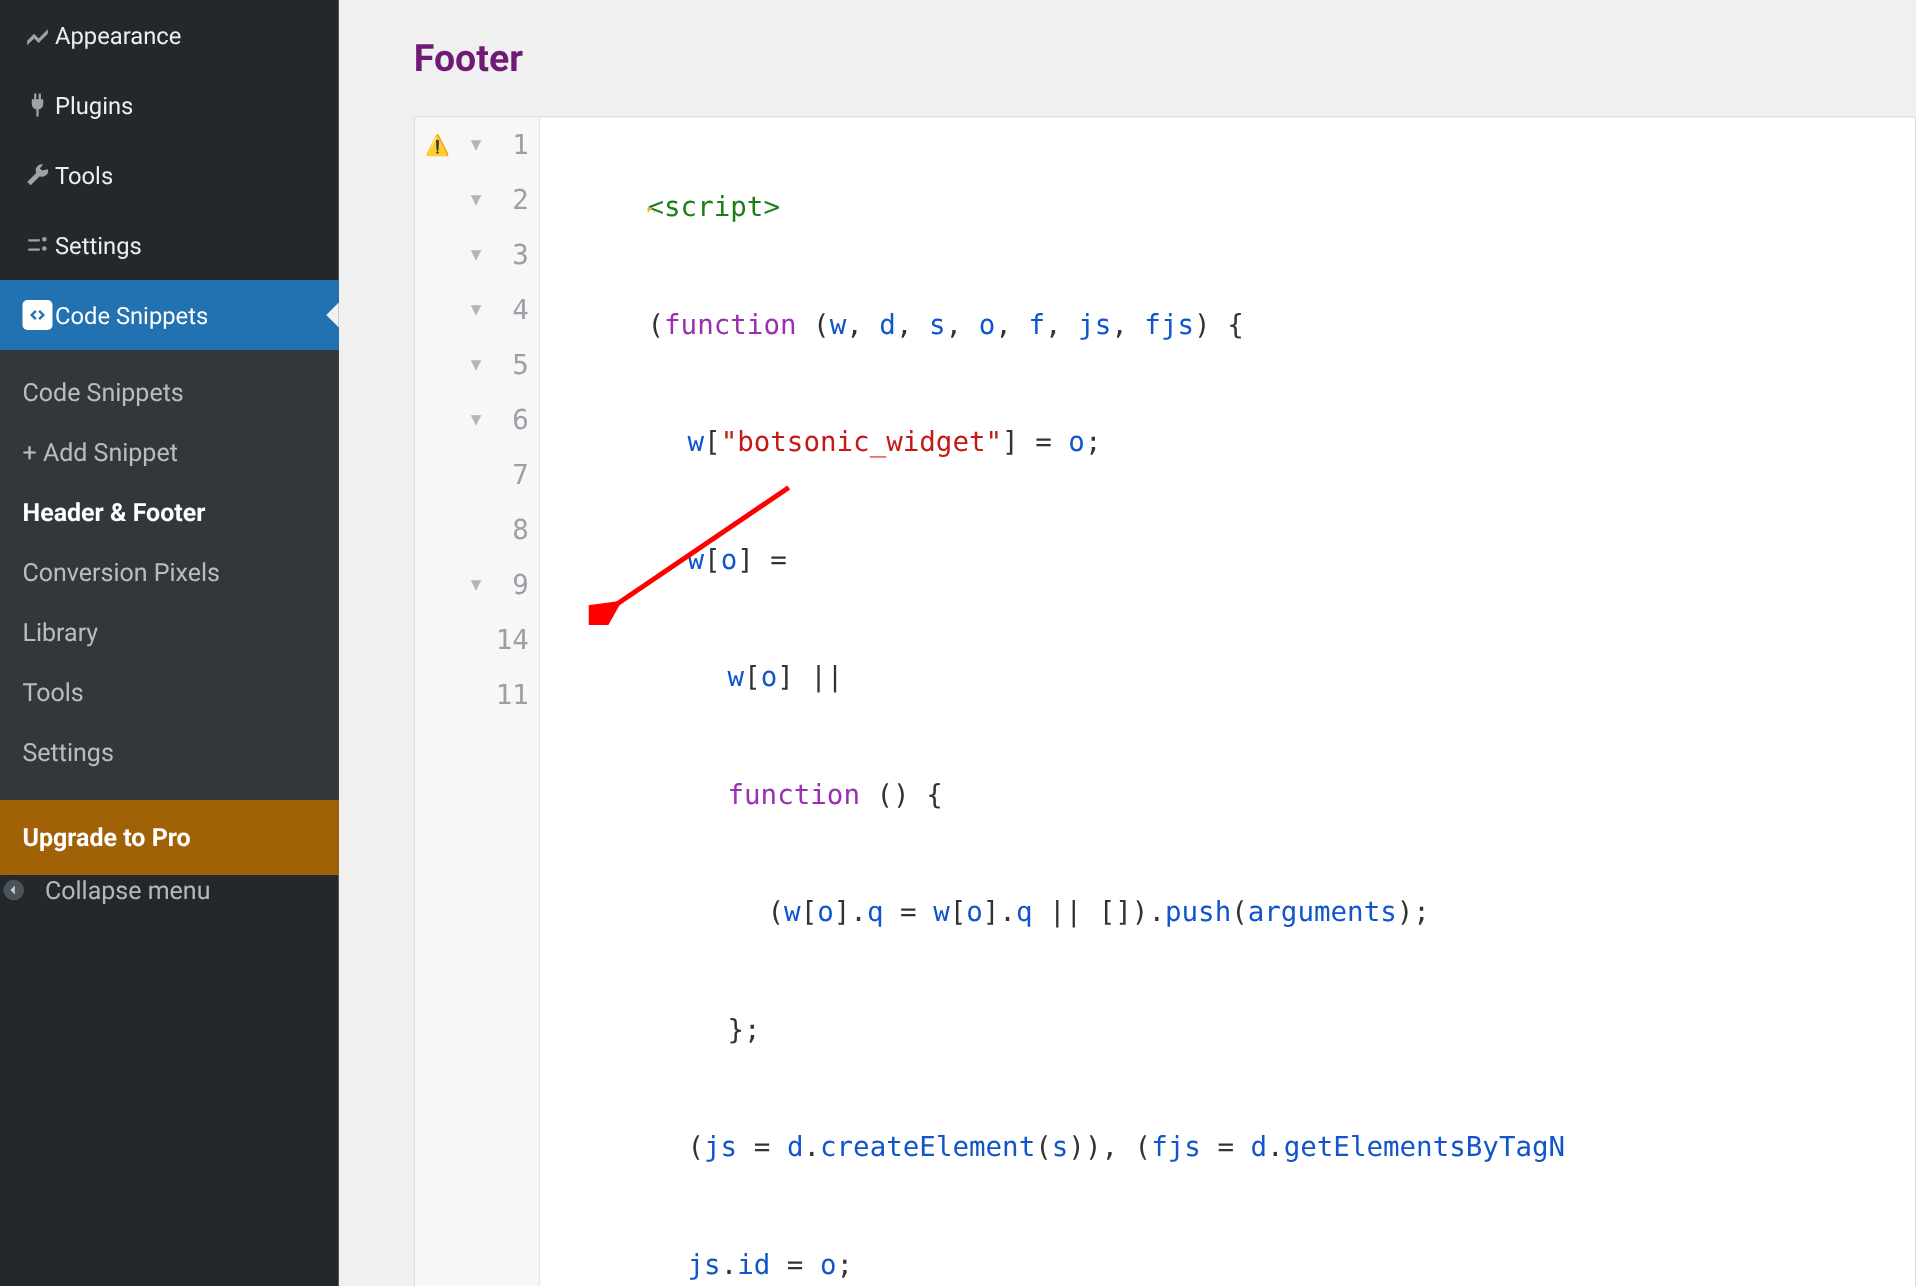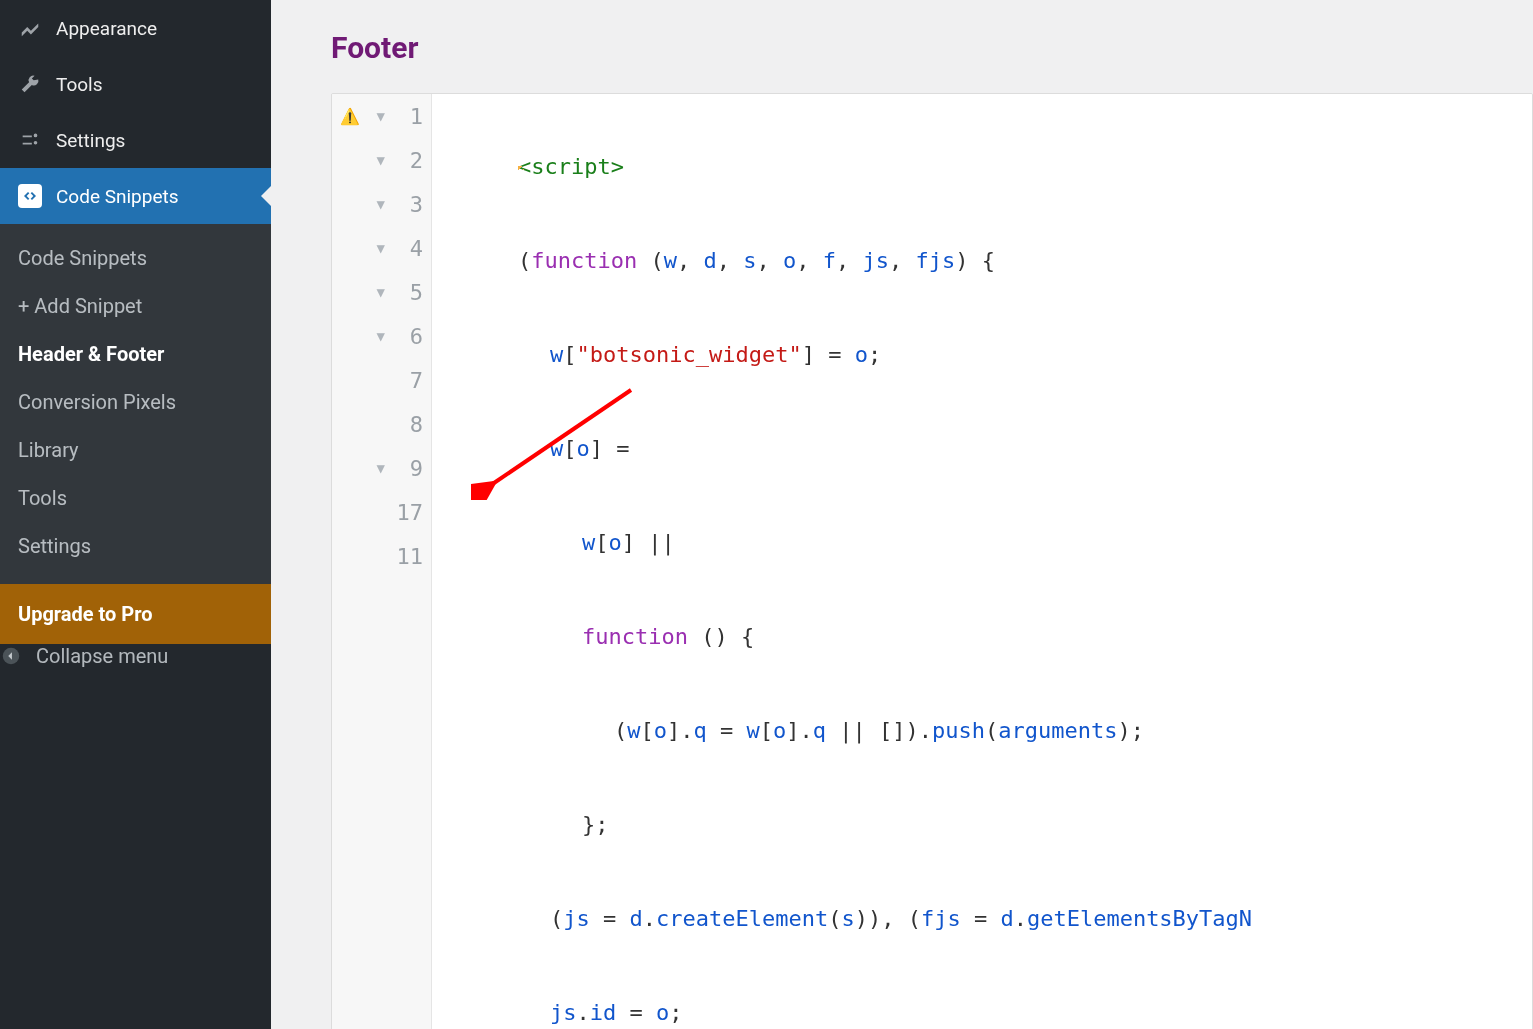--- a/index.html
+++ b/index.html
@@ -1,21 +1,21 @@
 <!DOCTYPE html>
 <html><head>
 <meta charset="utf-8">
 <style>
   * { margin: 0; padding: 0; box-sizing: border-box; }
   html, body { height: 100%; font-family: -apple-system, BlinkMacSystemFont, "Segoe UI", Roboto, sans-serif; background: #f0f0f1; }
   .app { display: flex; min-height: 100vh; }
 
   
   .sidebar { width: 271px; background: #23282d; color: #eee; display: flex; flex-direction: column; font-size: 19px; }
-  .menu-item { display: flex; align-items: center; gap: 14px; padding: 16px 18px; color: #eee; cursor: pointer; }
+  .menu-item { display: flex; align-items: center; gap: 2px; padding: 16px 18px; color: #eee; cursor: pointer; }
   .menu-item .mi-label { color: #eee; }
   .menu-item .mi-icon { width: 24px; height: 24px; display: inline-flex; align-items: center; justify-content: center; color: rgba(240,245,250,.6); }
   .menu-item.active { background: #2271b1; color: #fff; position: relative; }
   .menu-item.active .mi-label { color: #fff; }
   .menu-item.active .mi-icon { color: #fff; }
   .menu-item.active::after {
     content: ""; position: absolute; right: -0px; top: 50%; transform: translateY(-50%);
     border: 10px solid transparent; border-right-color: #f0f0f1;
   }
   .cs-icon-box { width: 24px; height: 24px; border-radius: 4px; background: #fff; display: inline-flex; align-items: center; justify-content: center; }
@@ -66,20 +66,28 @@
 
     <div class="menu-item">
       <span class="mi-icon">
         <svg viewBox="0 0 24 24" width="22" height="22" fill="currentColor">
             <path d="M3 17l6-6 4 4 8-8v4l-8 8-4-4-6 6z"></path>
           </svg>
       </span>
       <span class="mi-label">Appearance</span>
     </div>
 
+    <div class="menu-item">
+      <span class="mi-icon">
+        <svg viewBox="0 0 24 24" width="22" height="22" fill="currentColor">
+            <path d="M9 2h2v5H9zM13 2h2v5h-2zM7 7h10v4a5 5 0 0 1-4 4.9V22h-2v-6.1A5 5 0 0 1 7 11z"></path>
+          </svg>
+      </span>
+      <span class="mi-label">Plugins</span>
+    </div>
 
 
     <div class="menu-item">
       <span class="mi-icon">
         <svg viewBox="0 0 24 24" width="22" height="22" fill="currentColor">
             <path d="M21 7a5 5 0 0 1-7 6l-8 8-3-3 8-8a5 5 0 0 1 6-7l-3 3 2 2z"></path>
           </svg>
       </span>
       <span class="mi-label">Tools</span>
     </div>
@@ -163,21 +171,21 @@
               <span class="ln">7</span>
             </div>
           <div class="g-line">
               <span class="ln">8</span>
             </div>
           <div class="g-line">
               <span class="fold">▼</span>
               <span class="ln">9</span>
             </div>
           <div class="g-line">
-              <span class="ln">17</span>
+              <span class="ln">14</span>
             </div>
           <div class="g-line">
               <span class="ln">11</span>
             </div>
         </div>
         <div class="code">
           <div class="c-line indent-1"><span class="squig"></span><span class="tok-tag">&lt;script&gt;</span></div>
           <div class="c-line indent-1"><span class="tok-pn">(</span><span class="tok-kw">function</span><span class="tok-pn"> (</span><span class="tok-id">w</span><span class="tok-pn">, </span><span class="tok-id">d</span><span class="tok-pn">, </span><span class="tok-id">s</span><span class="tok-pn">, </span><span class="tok-id">o</span><span class="tok-pn">, </span><span class="tok-id">f</span><span class="tok-pn">, </span><span class="tok-id">js</span><span class="tok-pn">, </span><span class="tok-id">fjs</span><span class="tok-pn">) {</span></div>
           <div class="c-line indent-2"><span class="tok-id">w</span><span class="tok-pn">[</span><span class="tok-str">"botsonic_widget"</span><span class="tok-pn">] = </span><span class="tok-id">o</span><span class="tok-pn">;</span></div>
           <div class="c-line indent-2"><span class="tok-id">w</span><span class="tok-pn">[</span><span class="tok-id">o</span><span class="tok-pn">] =</span></div>

